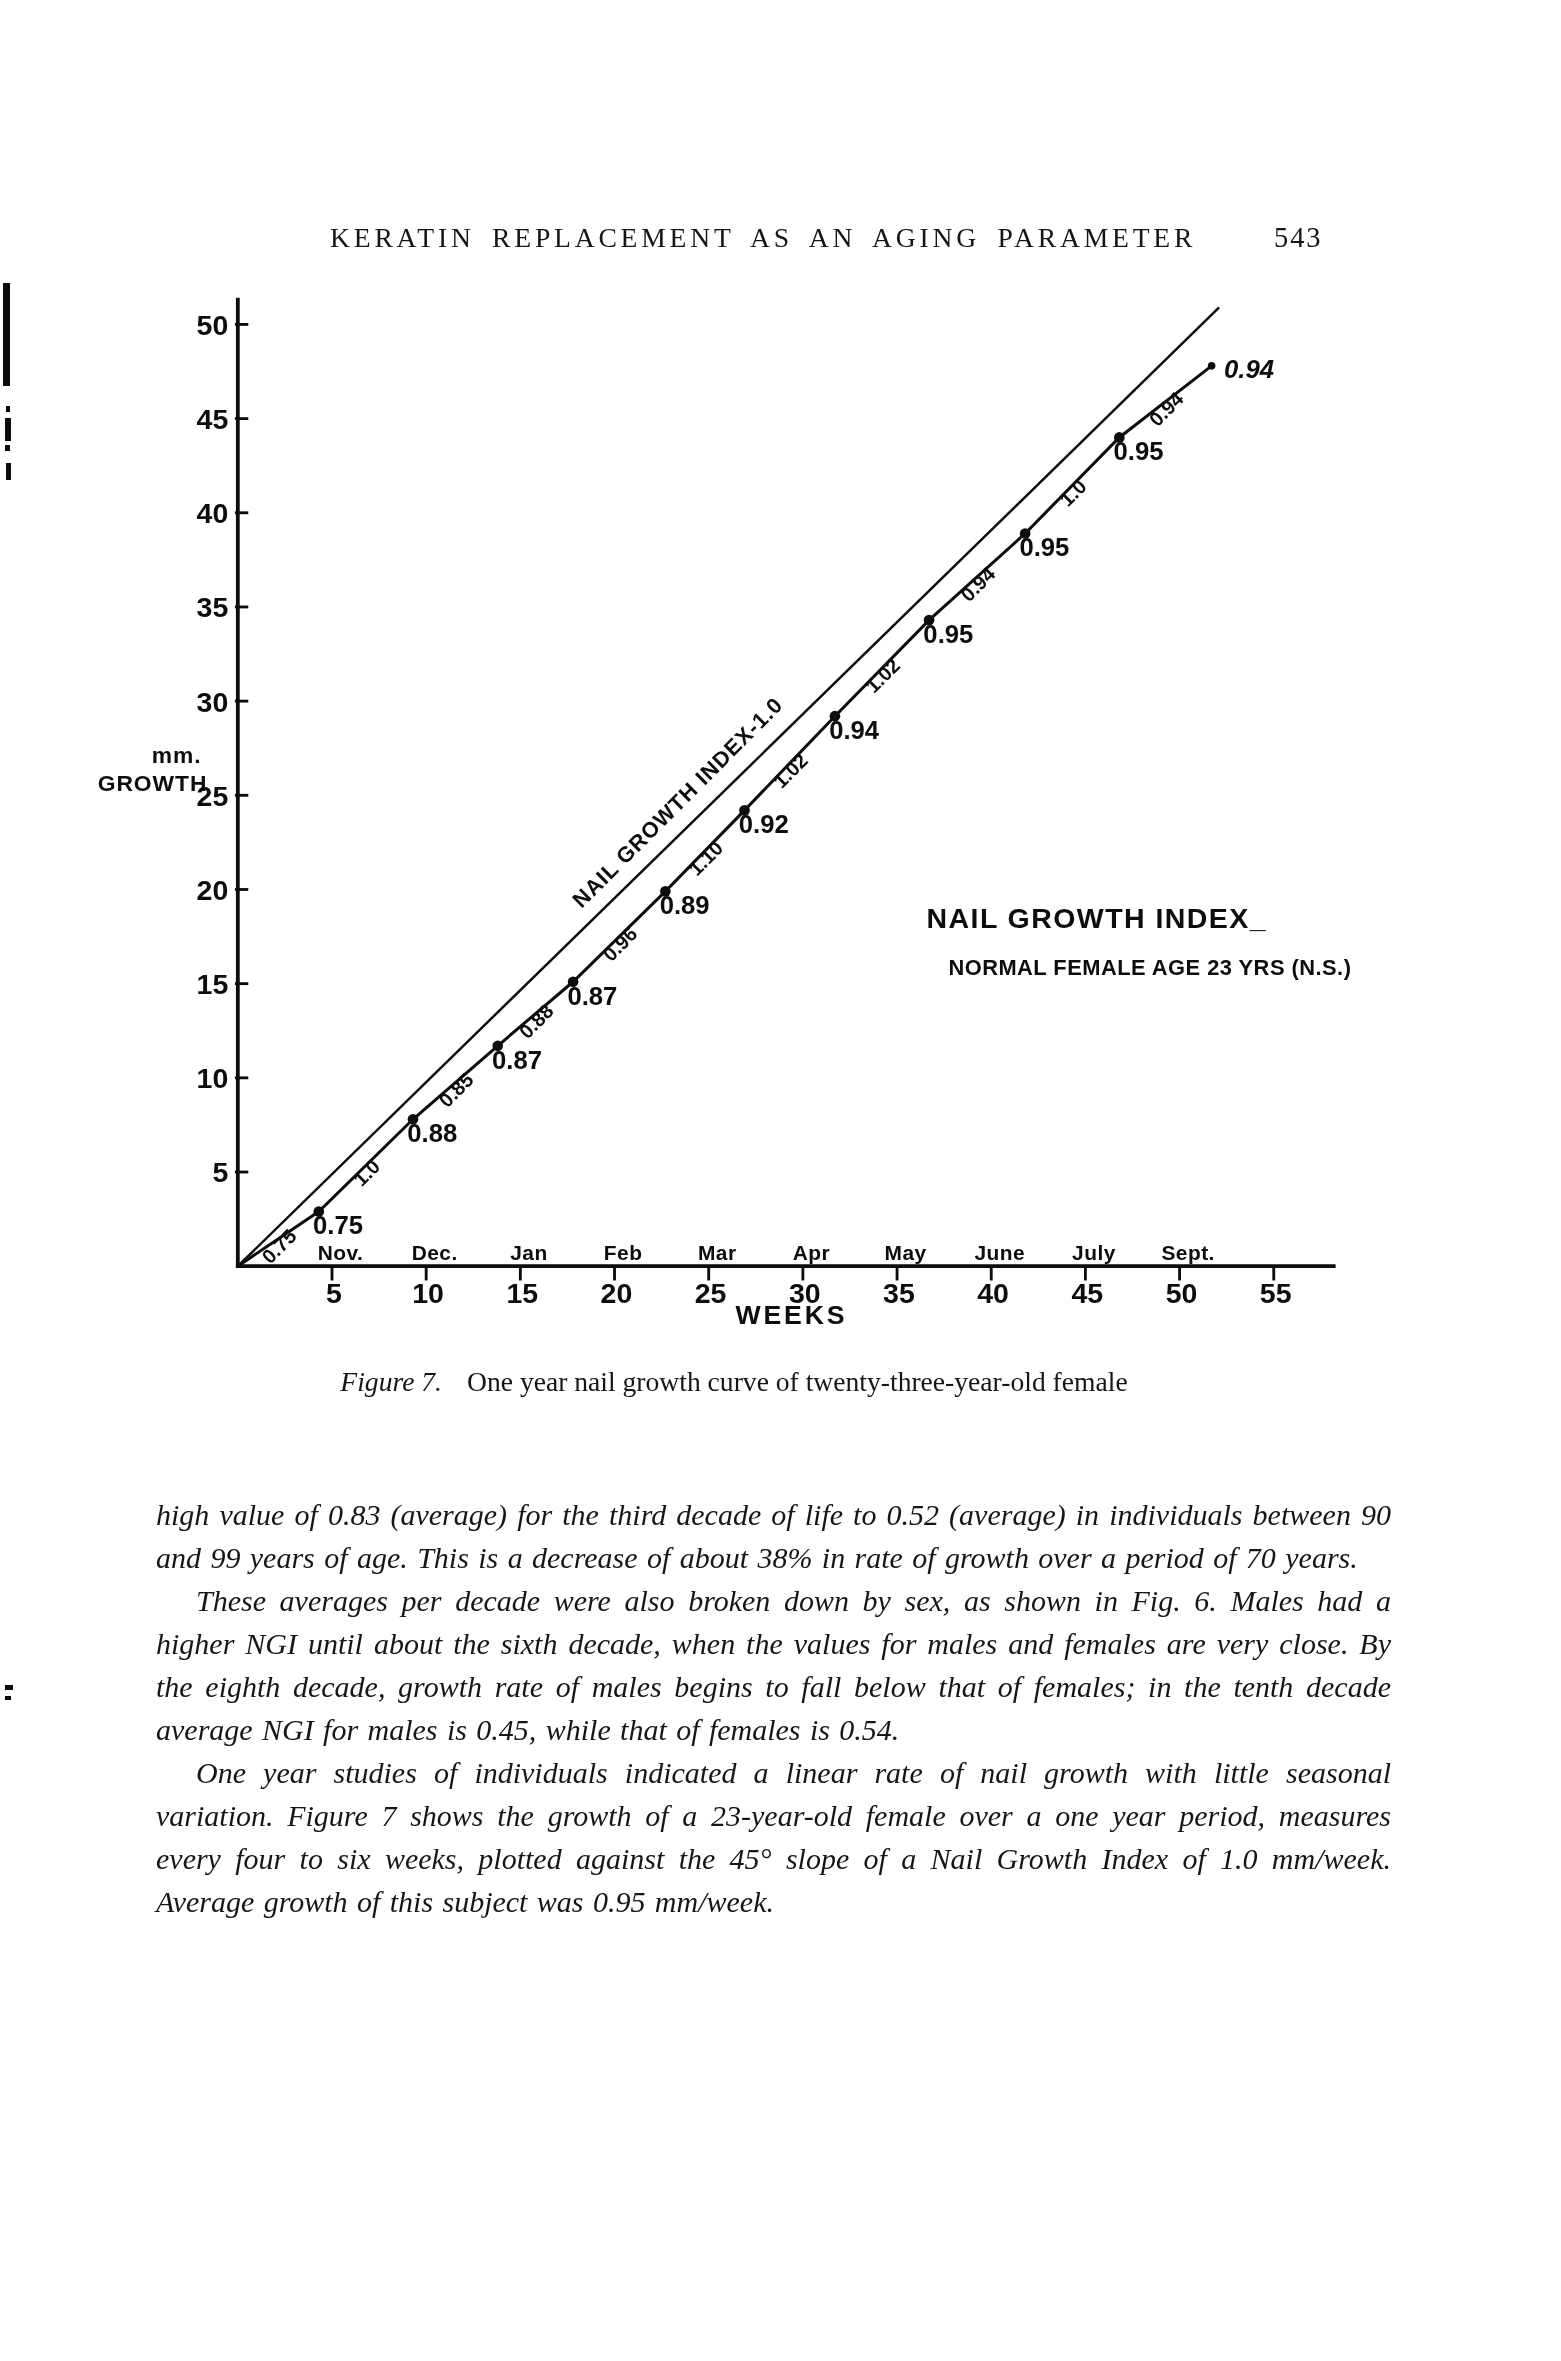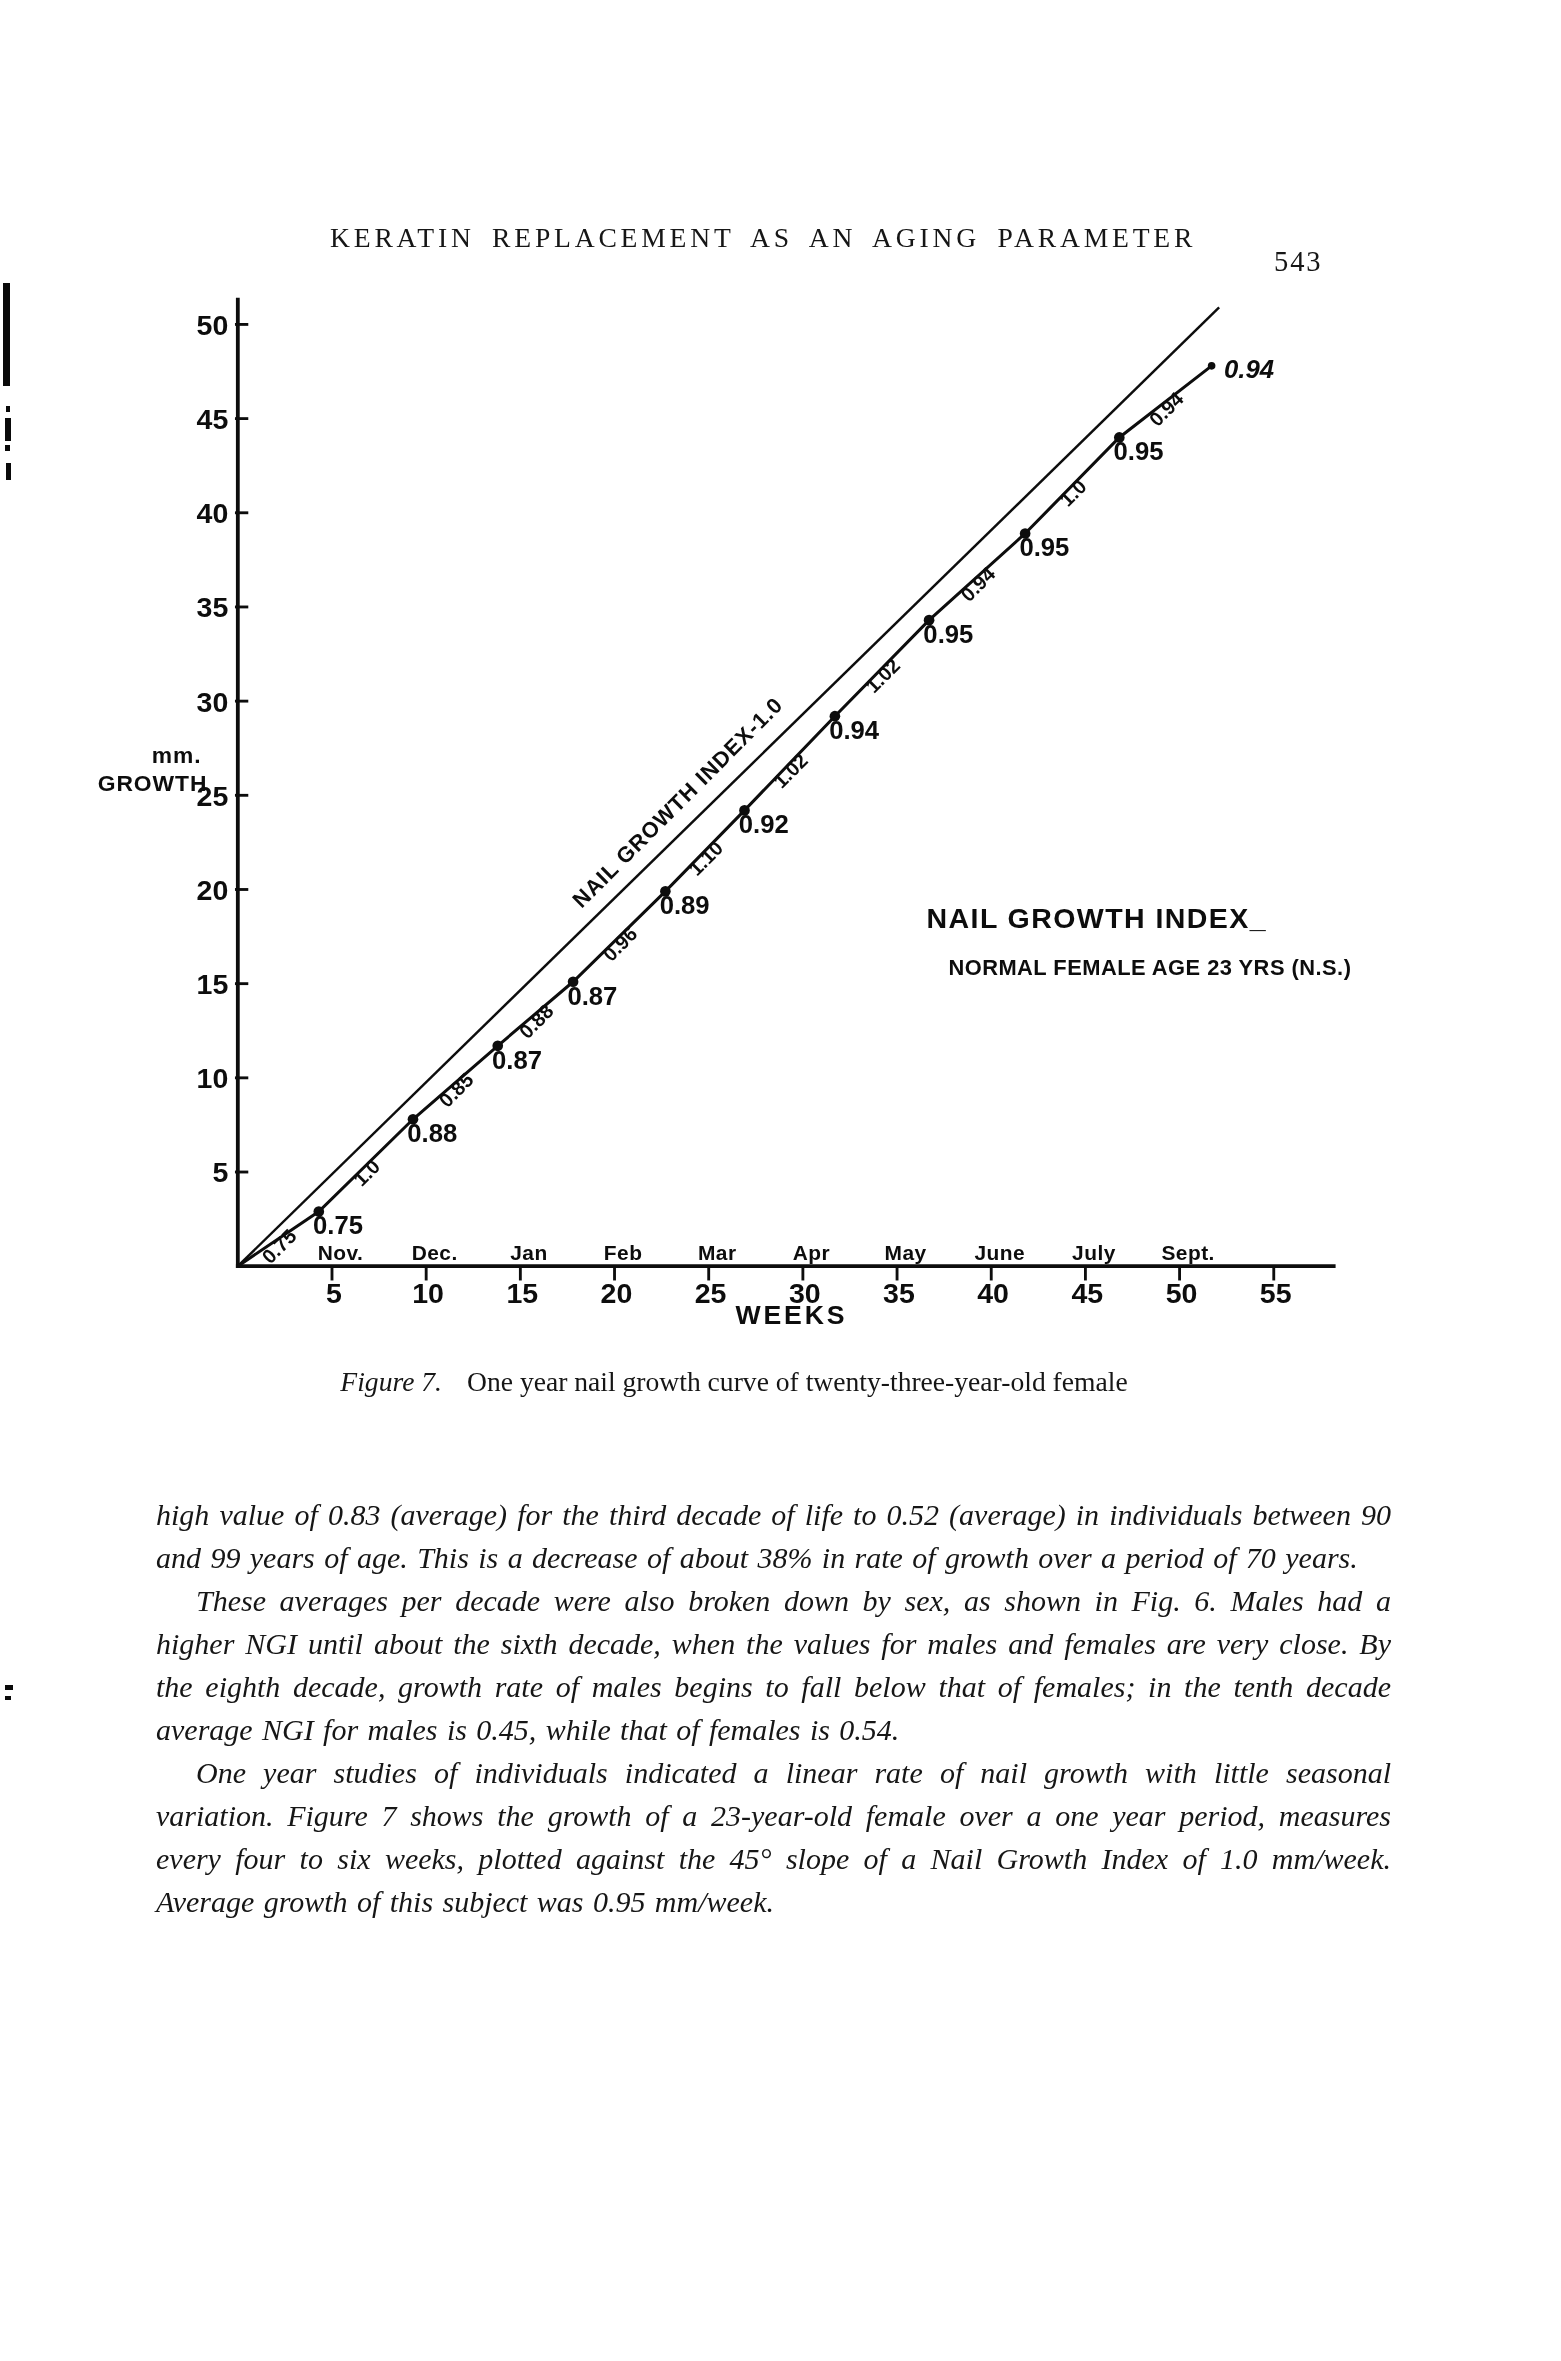--- a/index.html
+++ b/index.html
@@ -2,21 +2,21 @@
 <html style="font-size:15px"><head>
 <meta charset="utf-8">
 <style>
   html,body{margin:0;padding:0;background:#ffffff;}
   body{width:1562px;height:2362px;position:relative;overflow:hidden;
        font-family:"Liberation Serif",serif;color:#161616;}
 
   
   .running-head{position:absolute;top:222px;left:330px;width:837px;
     font-size:27.6px;letter-spacing:3.8px;word-spacing:6.7px;white-space:nowrap;}
-  .page-num{position:absolute;top:222px;left:1274px;font-size:28.5px;letter-spacing:1.9px;margin-top:24px;}
+  .page-num{position:absolute;top:222px;left:1274px;font-size:28.5px;letter-spacing:1.9px;}
 
   
   .artifact{position:absolute;background:#0a0a0a;}
 
   
   svg.chart{position:absolute;top:0;left:0;}
   .axis{stroke:#0d0d0d;stroke-width:4;stroke-linecap:square;}
   .tick{stroke:#0d0d0d;stroke-width:3;}
   .refline{stroke:#0d0d0d;stroke-width:2.6;fill:none;}
   .dataline{stroke:#0d0d0d;stroke-width:3.2;fill:none;}

